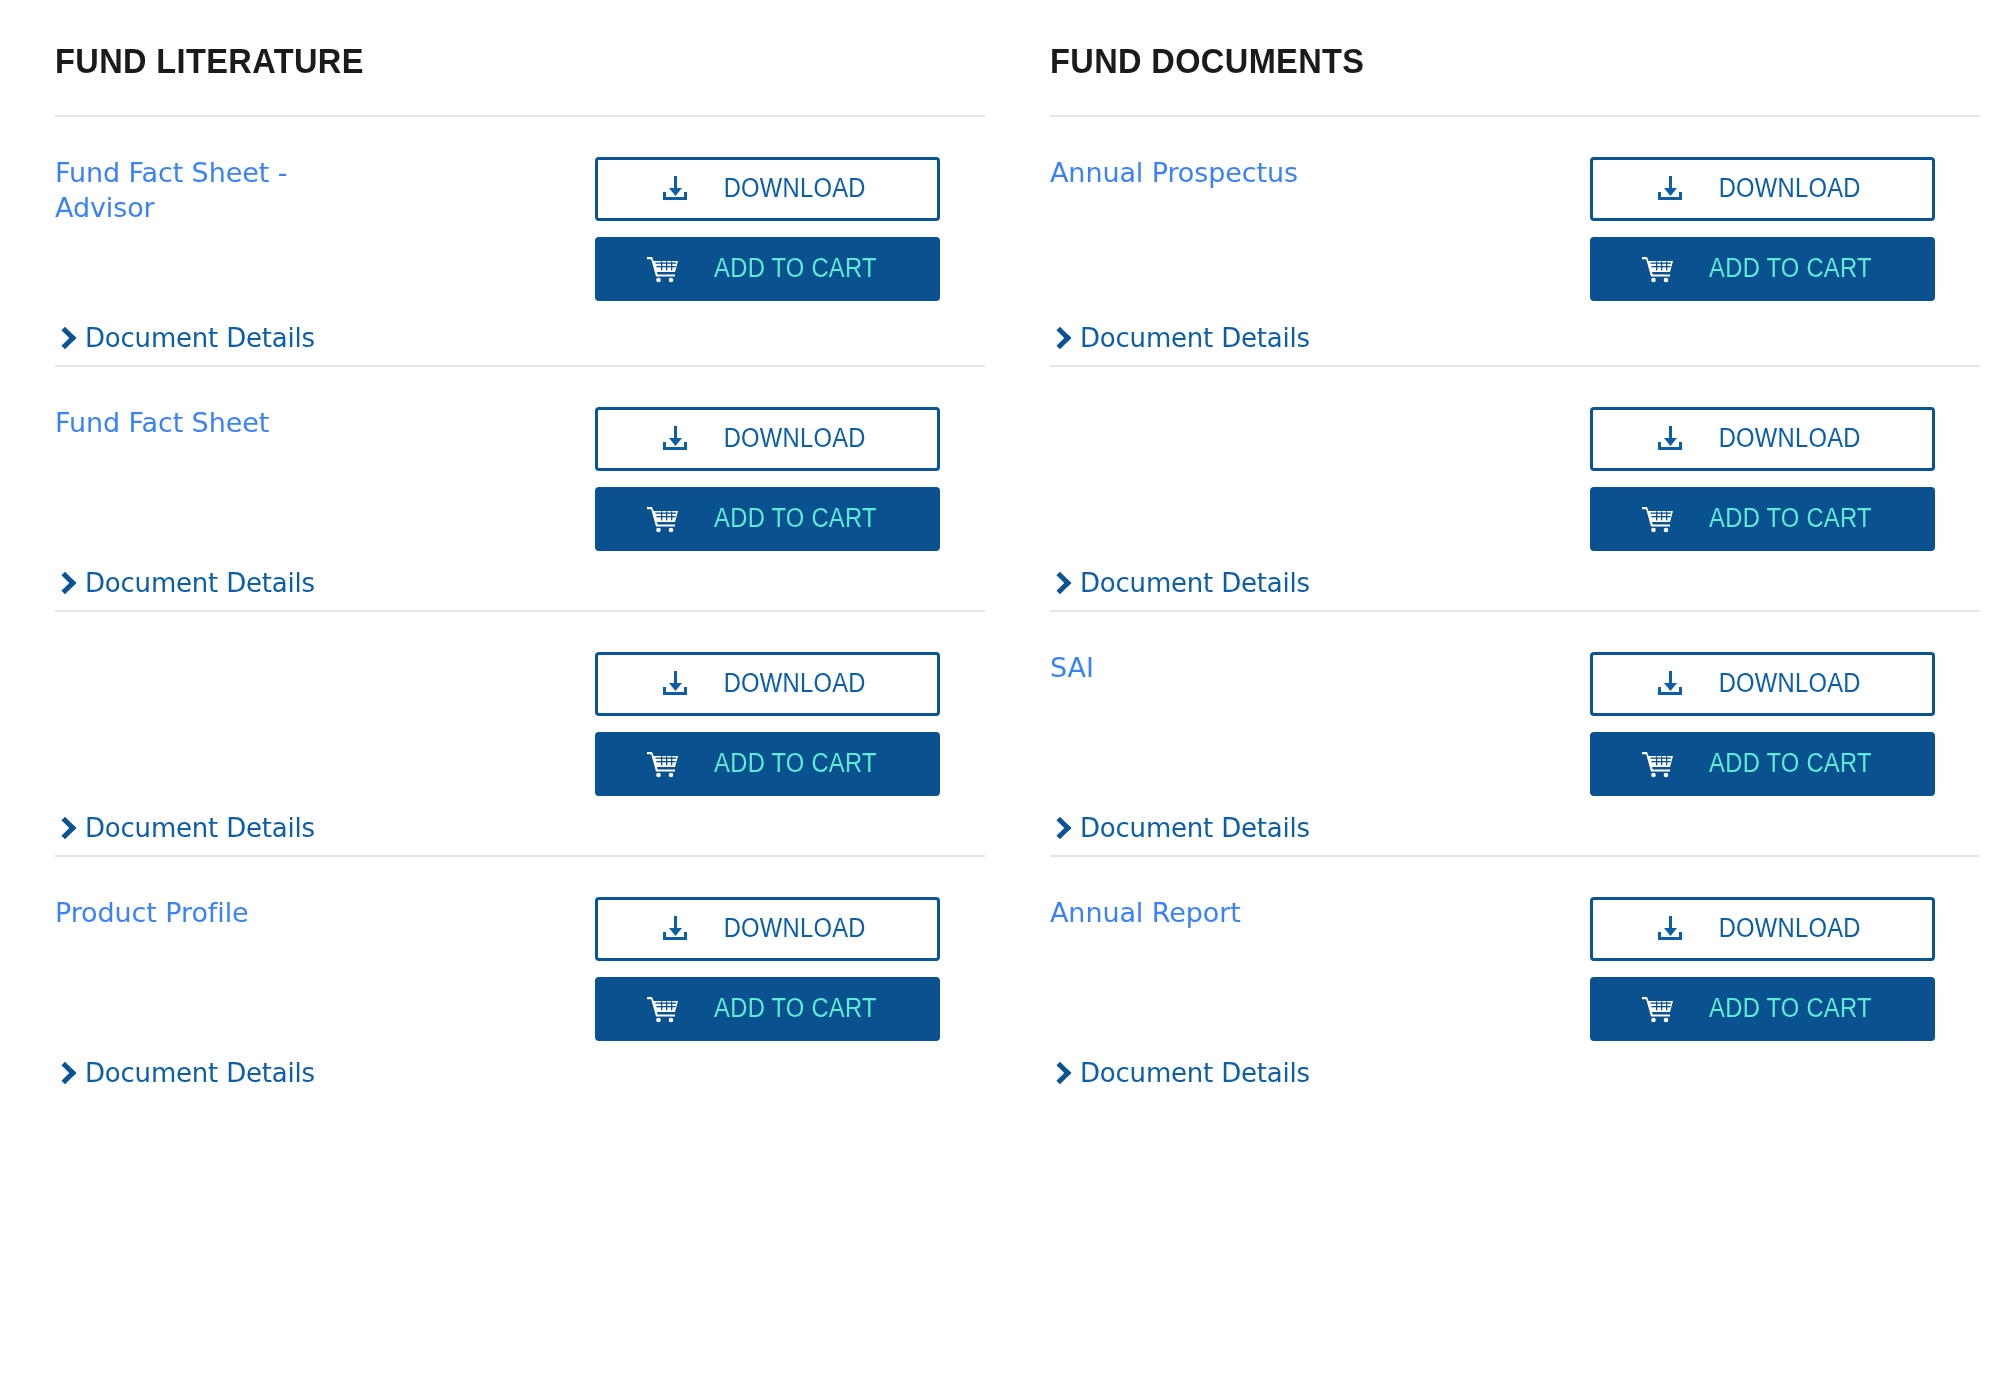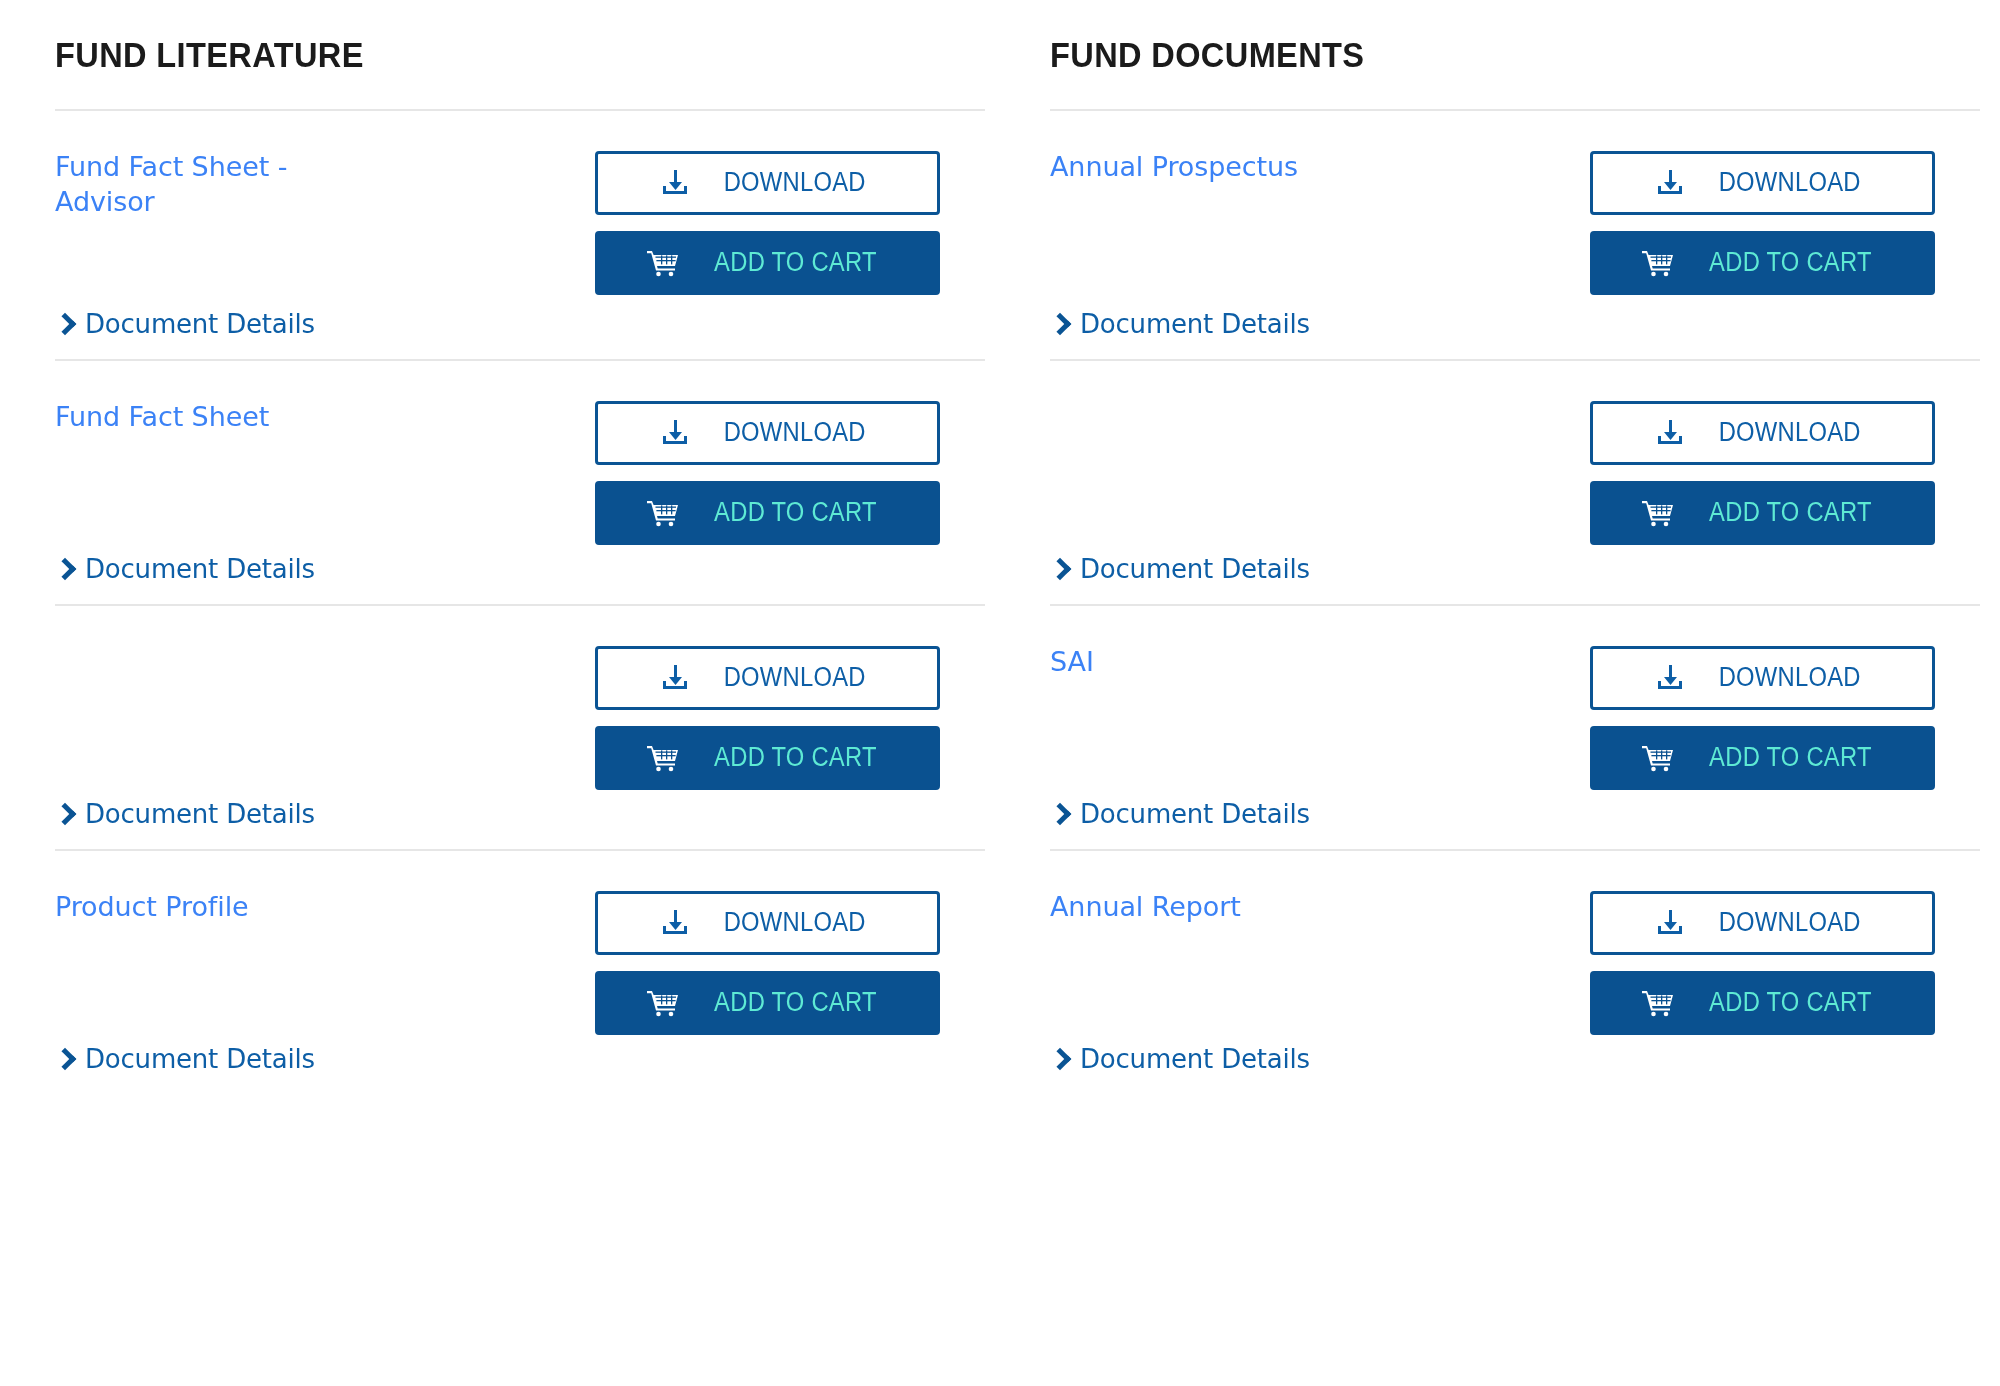--- a/index.html
+++ b/index.html
@@ -18,21 +18,21 @@
     position: relative;
     width: 2000px;
     height: 1386px;
     box-sizing: border-box;
     padding: 0;
   }
 
   .columns {
     display: flex;
     width: 2000px;
-    padding-top: 16px;
+    padding-top: 22px;
     box-sizing: border-box;
   }
 
   .column {
     width: 930px;
     box-sizing: border-box;
   }
   .column-left  { margin-left: 55px; }
   .column-right { margin-left: 65px; }
 
@@ -75,21 +75,21 @@
     font-weight: 400;
     color: #3b82f6;
     line-height: 1.32;
     max-width: 330px;
     letter-spacing: -0.1px;
   }
 
   .details-link {
     position: absolute;
     left: 0;
-    bottom: 22px;
+    bottom: 14px;
     display: flex;
     align-items: flex-end;
     gap: 12px;
     text-decoration: none;
     cursor: pointer;
   }
   .details-link .chev {
     display: inline-block;
     width: 18px;
     height: 26px;

